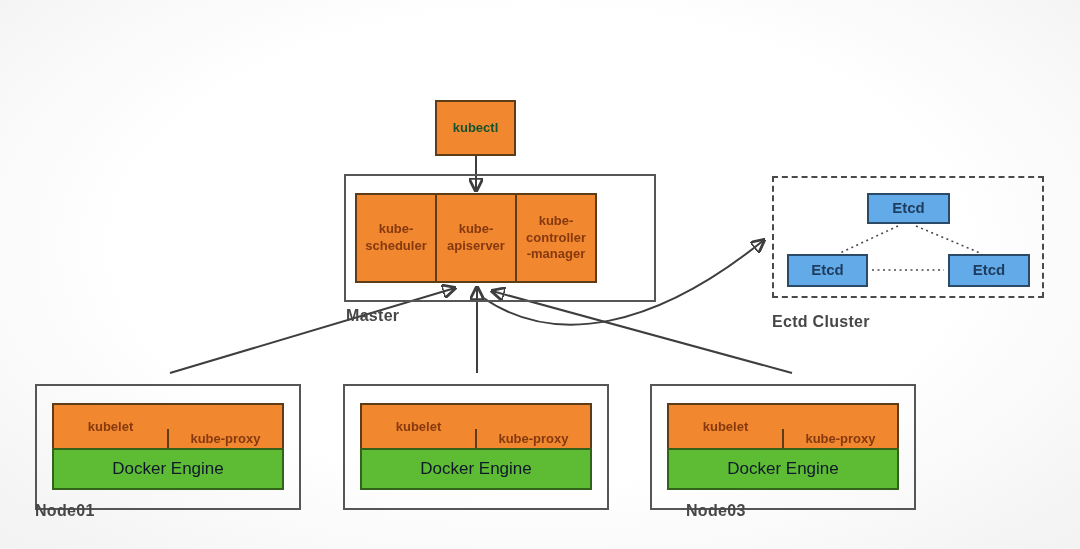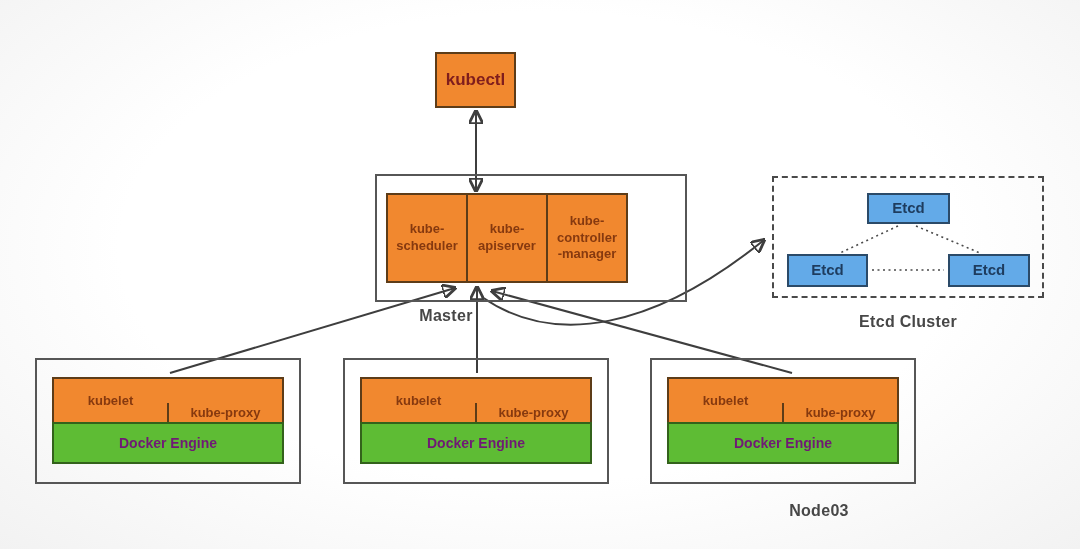--- a/index.html
+++ b/index.html
@@ -36,50 +36,50 @@
     align-items: center;
     justify-content: center;
     text-align: center;
     font-weight: bold;
     white-space: pre-line;
     line-height: 1.25;
   }
   .orange {
     background: #f1882f;
     border: 2px solid #5d3c18;
-    color: #7f1d1d;
-    font-size: 17px;
+    color: #14532d;
+    font-size: 13px;
+    margin-top: 48px;
   }
   .blue {
     background: #63aae8;
     border: 2px solid #2b4a68;
     color: #1e3c5e;
     font-size: 15px;
   }
   .frame {
     position: absolute;
     box-sizing: border-box;
     border: 2px solid #565656;
     background: transparent;
   }
   .frame.dashed {
     border: 2px dashed #4a4a4a;
   }
   .caption {
     position: absolute;
-    text-align: center;
     font-weight: bold;
     font-size: 16px;
     color: #474747;
     letter-spacing: 0.3px;
   }
   
   .kubectl { left: 435px; top: 52px; width: 81px; height: 56px; }
   
-  .master-frame { left: 344px; top: 174px; width: 312px; height: 128px; margin-left: 31px; }
+  .master-frame { left: 344px; top: 174px; width: 312px; height: 128px; }
   .master-row {
     position: absolute;
     left: 9px; top: 17px;
     width: 242px; height: 90px;
     box-sizing: border-box;
     display: flex;
     border: 2px solid #5d3c18;
     background: #f1882f;
   }
   .master-cell {
@@ -96,21 +96,21 @@
   }
   .master-cell.mid { border-left: 2px solid #5d3c18; border-right: 2px solid #5d3c18; }
   .master-caption { left: 346px; top: 307px; width: 200px; }
   
   .etcd-frame { left: 772px; top: 176px; width: 272px; height: 122px; }
   .etcd-top   { left: 93px;  top: 15px; width: 83px; height: 31px; }
   .etcd-left  { left: 13px;  top: 76px; width: 81px; height: 33px; }
   .etcd-right { left: 174px; top: 76px; width: 82px; height: 33px; }
   .etcd-caption { left: 772px; top: 313px; width: 272px; }
   
-  .node-frame { top: 358px; width: 266px; height: 126px; }
+  .node-frame { top: 384px; width: 266px; height: 126px; }
   .node1 { left: 35px; }
   .node2 { left: 343px; }
   .node3 { left: 650px; }
   .node-row {
     position: absolute;
     left: 15px; top: 17px;
     width: 232px; height: 47px;
     box-sizing: border-box;
     display: flex;
     border: 2px solid #5d3c18;
@@ -129,23 +129,23 @@
   .docker {
     position: absolute;
     left: 15px; top: 62px;
     width: 232px; height: 42px;
     box-sizing: border-box;
     display: flex;
     align-items: center;
     justify-content: center;
     background: #5ebc34;
     border: 2px solid #33621b;
-    color: #701a75;
-    font-weight: bold;
-    font-size: 14px;
+    color: #0f172a;
+    font-weight: normal;
+    font-size: 17px;
   }
   .node-caption { top: 502px; width: 266px; }
   .cap1 { left: 35px; }
   .cap2 { left: 343px; }
   .cap3 { left: 686px; }
 </style>
 </head>
 <body>
 
 <div class="canvas">
@@ -181,29 +181,30 @@
 -manager</div>
     </div>
   </div>
   <div class="caption master-caption">Master</div>
 
   <div class="frame dashed etcd-frame">
     <div class="box blue etcd-top">Etcd</div>
     <div class="box blue etcd-left">Etcd</div>
     <div class="box blue etcd-right">Etcd</div>
   </div>
-  <div class="caption etcd-caption">Etcd Cluster</div>
+  <div class="caption etcd-caption">Ectd Cluster</div>
 
   <div class="frame node-frame node1">
     <div class="node-row">
       <div class="node-cell">kubelet</div>
       <div class="node-cell right">kube-proxy</div>
     </div>
     <div class="docker">Docker Engine</div>
   </div>
+  <div class="caption node-caption cap1">Node01</div>
 
   <div class="frame node-frame node2">
     <div class="node-row">
       <div class="node-cell">kubelet</div>
       <div class="node-cell right">kube-proxy</div>
     </div>
     <div class="docker">Docker Engine</div>
   </div>
 
   <div class="frame node-frame node3">

